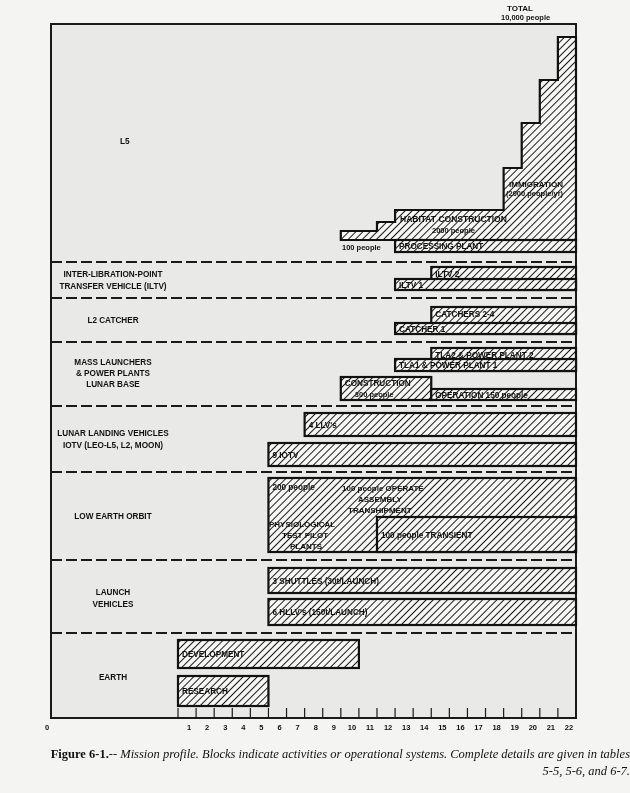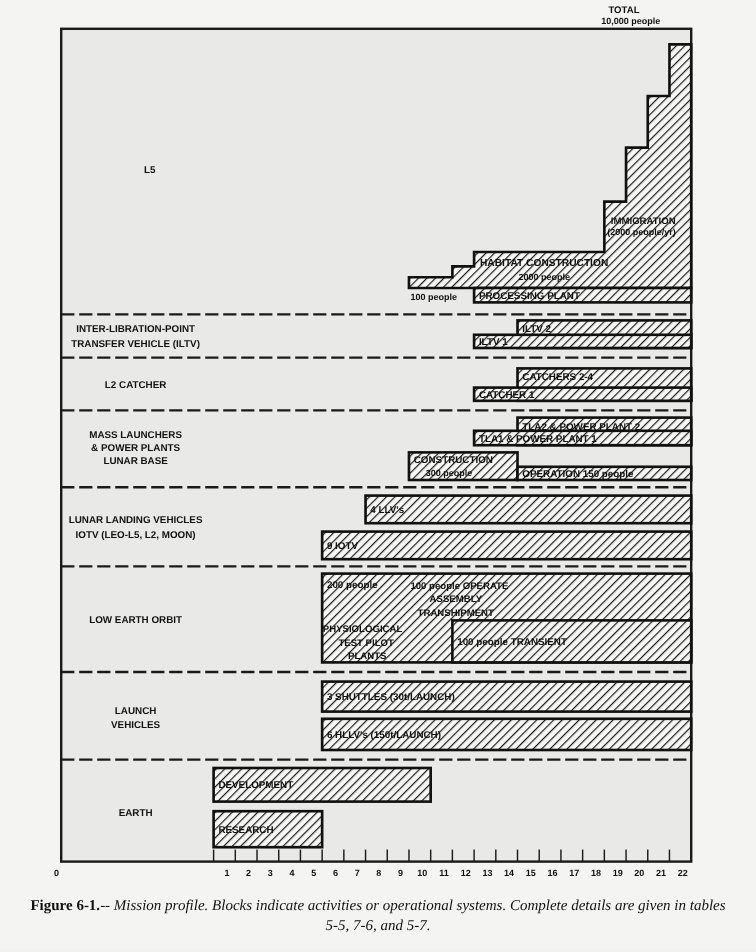--- a/index.html
+++ b/index.html
@@ -1,19 +1,19 @@
 <!DOCTYPE html>
 <html><head>
 <meta charset="utf-8">
 <style>
   html,body{margin:0;padding:0;background:#f4f4f2;}
   body{width:630px;height:793px;position:relative;overflow:hidden;font-family:"Liberation Sans",sans-serif;}
   #chart{position:absolute;left:0;top:0;}
   .lbl{font-family:"Liberation Sans",sans-serif;font-weight:bold;fill:#111;}
-  .caption{position:absolute;left:0;top:746px;width:630px;text-align:center;font-family:"Liberation Serif",serif;font-size:12.5px;color:#111;line-height:17px;}
+  .caption{position:absolute;left:0;top:746px;width:630px;text-align:right;font-family:"Liberation Serif",serif;font-size:12.5px;color:#111;line-height:17px;}
   .caption .fig{font-weight:bold;font-style:normal;}
   .caption .txt{font-style:italic;}
 </style>
 </head>
 <body>
 
 <svg id="chart" width="630" height="745" xmlns="http://www.w3.org/2000/svg">
   <defs>
     <pattern id="hatch" patternUnits="userSpaceOnUse" width="5" height="5" patternTransform="rotate(45)">
       <rect width="5" height="5" fill="#f7f7f5"></rect>
@@ -142,14 +142,14 @@
       <text x="496.62" y="730" font-size="7.5" class="lbl" text-anchor="middle">18</text>
       <text x="514.71" y="730" font-size="7.5" class="lbl" text-anchor="middle">19</text>
       <text x="532.8" y="730" font-size="7.5" class="lbl" text-anchor="middle">20</text>
       <text x="550.89" y="730" font-size="7.5" class="lbl" text-anchor="middle">21</text>
       <text x="568.98" y="730" font-size="7.5" class="lbl" text-anchor="middle">22</text>
     </g>
 </svg>
 
 <div class="caption">
   <span class="fig">Figure 6-1.</span><span class="txt">-- Mission profile.  Blocks indicate activities or operational systems.  Complete details are given in tables</span><br>
-  <span class="txt">5-5, 7-6, and 5-7.</span>
+  <span class="txt">5-5, 5-6, and 6-7.</span>
 </div>
 
 </body></html>

